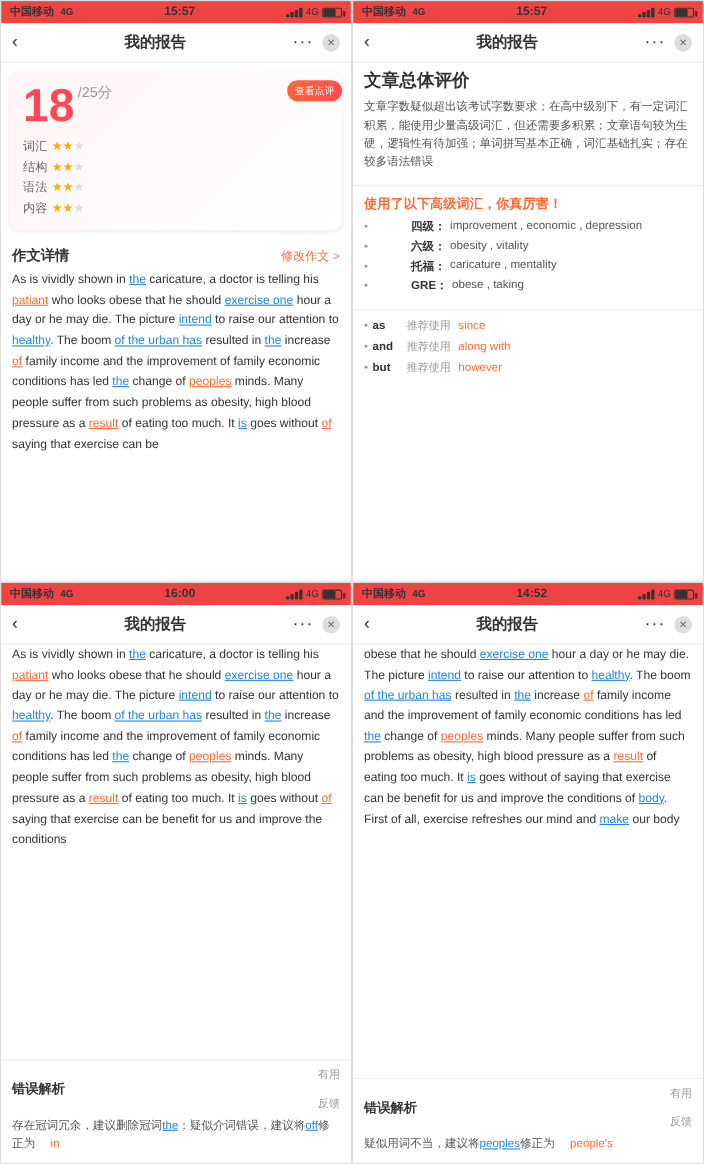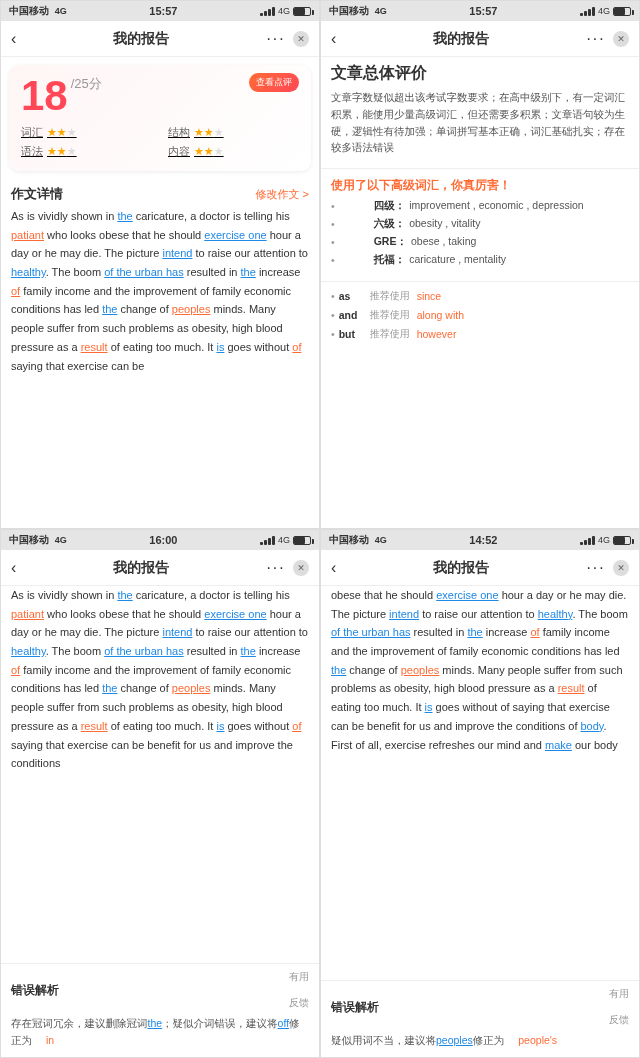--- a/index.html
+++ b/index.html
@@ -19,21 +19,21 @@
       display: flex;
       flex-direction: column;
       overflow: hidden;
       border: 0.5px solid #ddd;
       position: relative;
     }
 
     
     .status-bar {
       height: 20px;
-      background: #e5e5e5;
+      background: #ef4444;
       display: flex;
       align-items: center;
       justify-content: space-between;
       padding: 0 8px;
       font-size: 10px;
       color: #333;
       flex-shrink: 0;
     }
     .status-bar .carrier { font-weight: 600; }
     .status-bar .time { font-weight: 600; font-size: 11px; }
@@ -67,21 +67,21 @@
       border-radius: 10px;
       margin: 8px;
       padding: 10px 12px 12px;
       position: relative;
       box-shadow: 0 1px 4px rgba(0,0,0,0.08);
       flex-shrink: 0;
     }
     .view-review-btn {
       position: absolute;
       top: 8px;
-      right: 12px;
+      right: 0;
       background: linear-gradient(135deg, #ff6b35, #ff4757);
       color: #fff;
       font-size: 9px;
       padding: 3px 7px;
       border-radius: 10px;
       white-space: nowrap;
     }
     .score-main {
       display: flex;
       align-items: flex-start;
@@ -93,23 +93,22 @@
       color: #ff4757;
       line-height: 1;
     }
     .score-total {
       font-size: 13px;
       color: #999;
       margin-left: 3px;
     }
     .score-grid {
       display: grid;
-      grid-template-columns: 1fr 1fr;
+      grid-template-columns: 1fr;
       gap: 4px 16px;
-      text-decoration: underline;
     }
     .score-item {
       display: flex;
       align-items: center;
       gap: 4px;
       font-size: 11px;
       color: #666;
     }
     .stars { color: #ffaa00; font-size: 11px; }
     .star-gray { color: #ddd; }
@@ -332,26 +331,26 @@
     <ul class="vocab-list">
       <li class="vocab-item">
         <span class="vocab-level">四级：</span>
         <span class="vocab-words">improvement , economic , depression</span>
       </li>
       <li class="vocab-item">
         <span class="vocab-level">六级：</span>
         <span class="vocab-words">obesity , vitality</span>
       </li>
       <li class="vocab-item">
+        <span class="vocab-level">托福：</span>
+        <span class="vocab-words">caricature , mentality</span>
+      </li>
+      <li class="vocab-item">
         <span class="vocab-level">GRE：</span>
         <span class="vocab-words">obese , taking</span>
-      </li>
-      <li class="vocab-item">
-        <span class="vocab-level">托福：</span>
-        <span class="vocab-words">caricature , mentality</span>
       </li>
     </ul>
   </div>
 
   <div class="divider-line"></div>
 
   <div class="conn-section">
     <ul class="conn-list">
       <li class="conn-item">
         <span class="conn-word">as</span>

